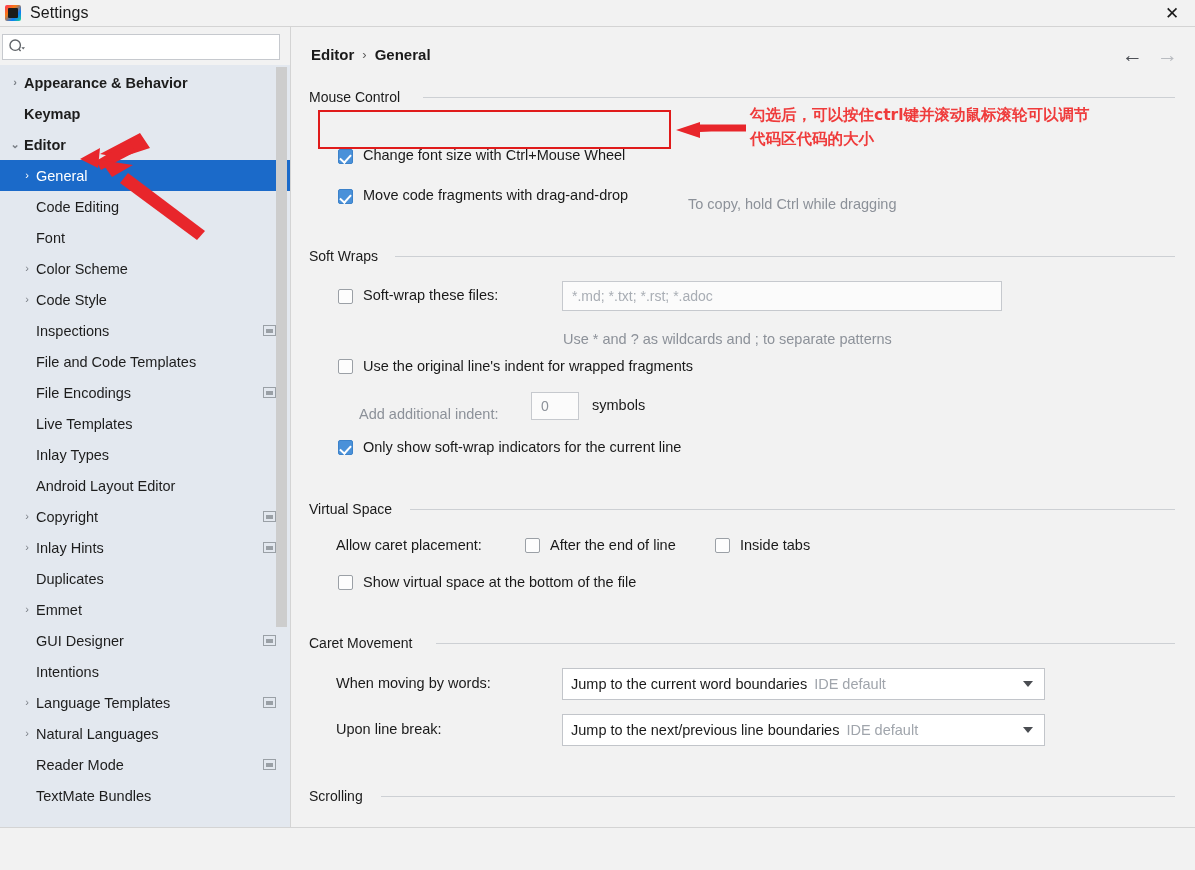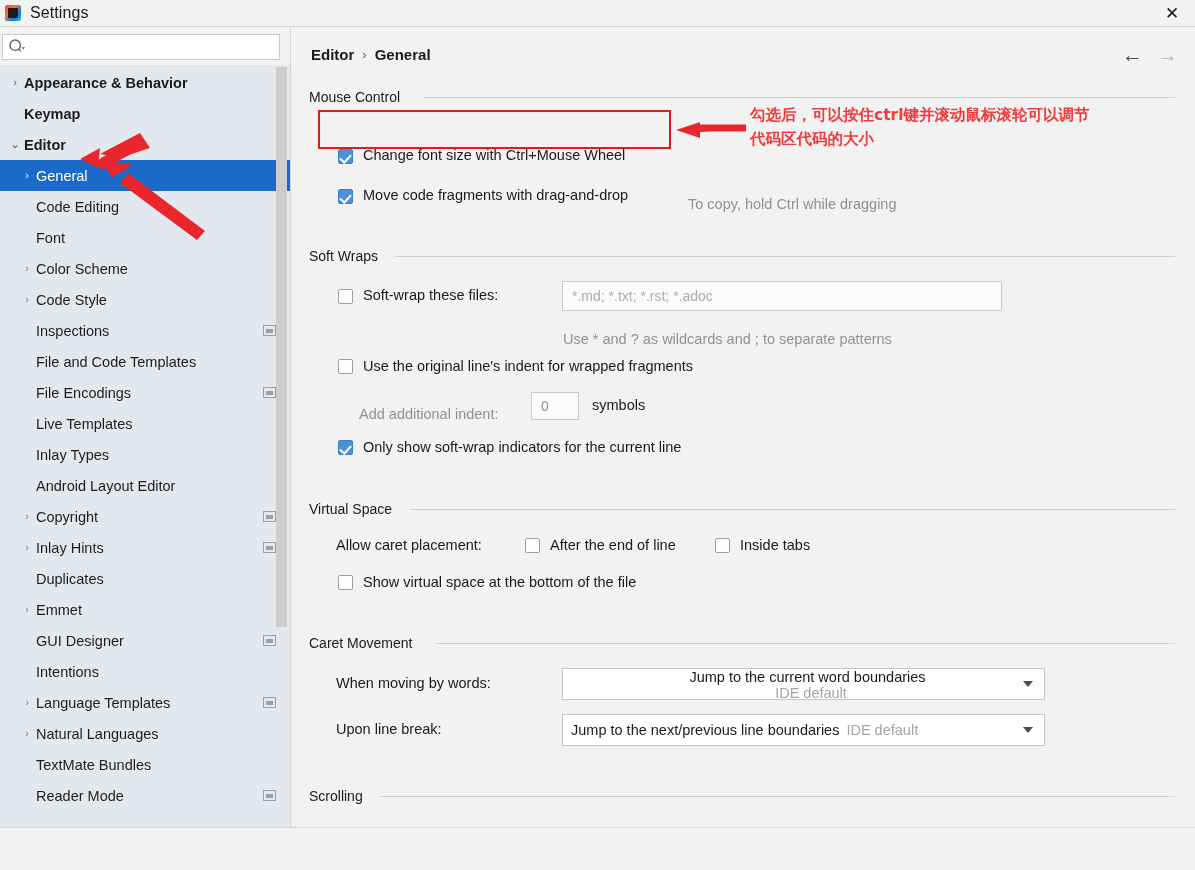--- a/index.html
+++ b/index.html
@@ -283,26 +283,26 @@
           <span class="arrow">›</span>
           <span class="lbl">Language Templates</span>
           <span class="proj-ico"></span>
         </div>
         <div class="tnode ind-1">
           <span class="arrow">›</span>
           <span class="lbl">Natural Languages</span>
         </div>
         <div class="tnode ind-1">
           <span class="arrow empty">›</span>
+          <span class="lbl">Reader Mode</span>
+          <span class="proj-ico"></span>
+        </div>
+        <div class="tnode ind-1">
+          <span class="arrow empty">›</span>
           <span class="lbl">TextMate Bundles</span>
-        </div>
-        <div class="tnode ind-1">
-          <span class="arrow empty">›</span>
-          <span class="lbl">Reader Mode</span>
-          <span class="proj-ico"></span>
         </div>
       </div>
     <div class="sb-scroll"></div>
   </div>
 
   <div class="vdiv"></div>
 
   <div class="main">
 
     <div class="bc">
@@ -357,21 +357,21 @@
     <div class="cb off" style="left:424px; top:511px;"></div>
     <div class="lab" style="left:449px; top:510px;">Inside tabs</div>
 
     <div class="cb off" style="left:47px; top:548px;"></div>
     <div class="lab" style="left:72px; top:547px;">Show virtual space at the bottom of the file</div>
 
     <div class="grp-title" style="top:608px">Caret Movement</div>
     <div class="grp-line" style="left:145px; top:616px; width:739px;"></div>
 
     <div class="lab" style="left:45px; top:648px;">When moving by words:</div>
-    <div class="combo" style="left:271px; top:641px; width:483px; height:32px;flex-direction:column;">
+    <div class="combo" style="left:271px; top:641px; width:483px; height:32px;">
       <span>Jump to the current word boundaries</span>
       <span class="ide-def">IDE default</span>
       <span class="caret"></span>
     </div>
 
     <div class="lab" style="left:45px; top:694px;">Upon line break:</div>
     <div class="combo" style="left:271px; top:687px; width:483px; height:32px;">
       <span>Jump to the next/previous line boundaries</span>
       <span class="ide-def">IDE default</span>
       <span class="caret"></span>

